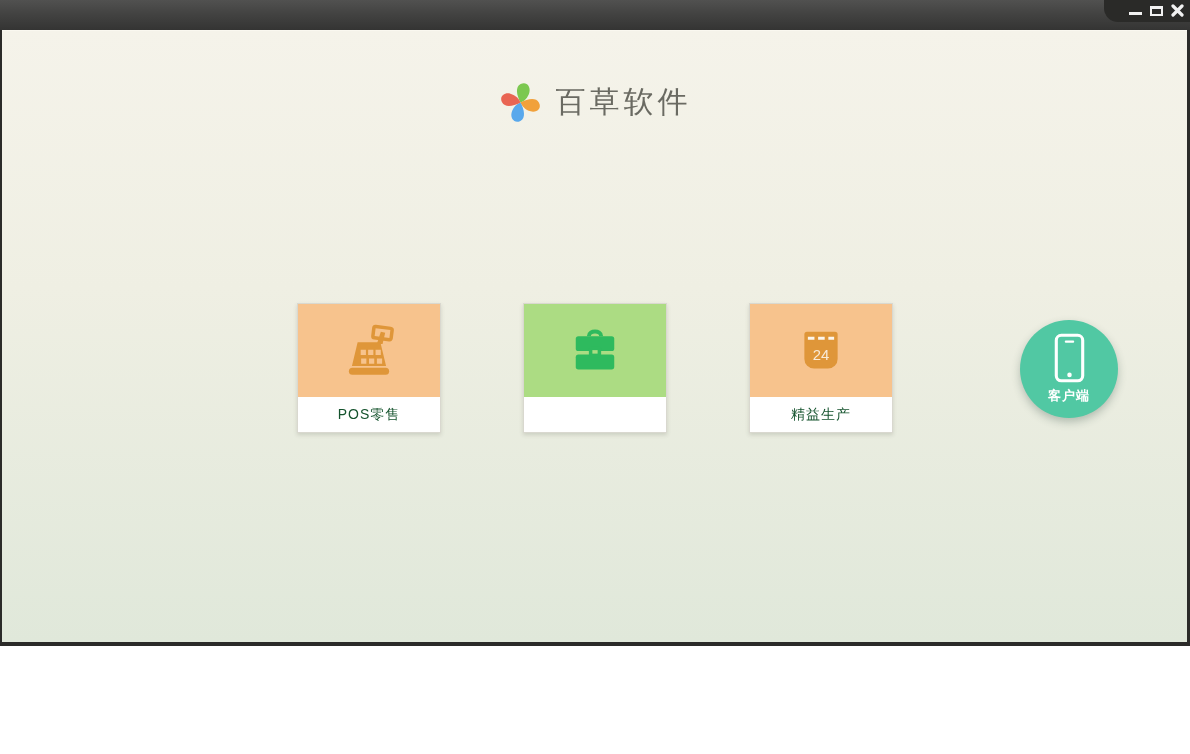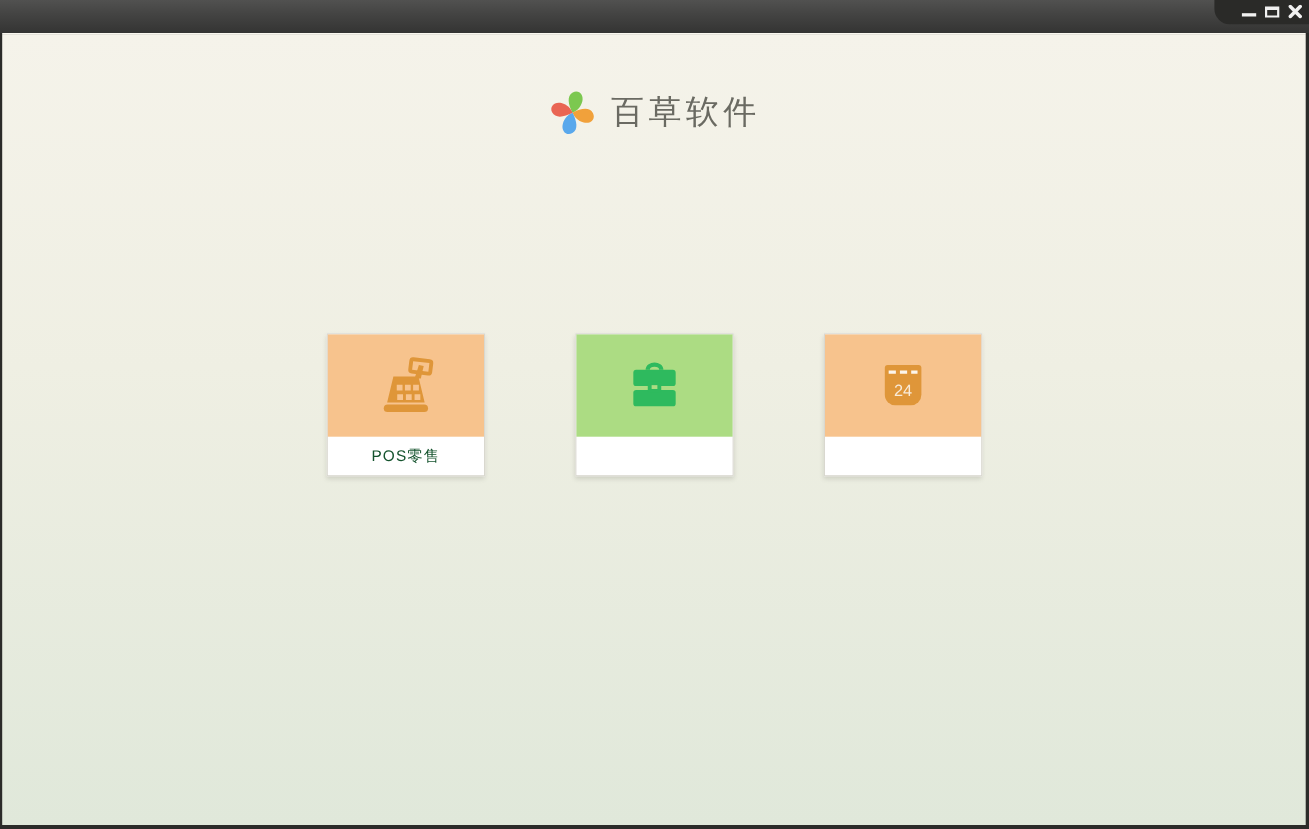--- a/index.html
+++ b/index.html
@@ -1,20 +1,20 @@
 <!DOCTYPE html>
 <html><head>
 <meta charset="utf-8">
 <style>
   * { margin:0; padding:0; box-sizing:border-box; }
   html,body { width:1190px; height:754px; }
   body { font-family:"Liberation Sans", sans-serif; }
 
   .window {
-    position:relative; width:1190px; height:754px;
+    position:relative; width:1190px; height:646px;
     background:#2b2b29; overflow:hidden;
   }
 
   
   .titlebar {
     position:absolute; top:0; left:0; right:0; height:30px;
     background:linear-gradient(180deg,#515150 0%,#434342 45%,#343433 100%);
   }
   .corner-panel {
     position:absolute; top:0; right:0; width:86px; height:22px;
@@ -139,17 +139,26 @@
     </div>
 
     <div class="card card-lean">
       <div class="card-top bg-orange">
         <svg width="56" height="56" viewBox="0 0 64 64">
           <path d="M16,10 h32 a3,3 0 0 1 3,3 v28 a11,11 0 0 1 -11,11 H24 a11,11 0 0 1 -11,-11 V13 a3,3 0 0 1 3,-3 Z" fill="#df9639"></path>
           <line x1="17" y1="17.5" x2="47" y2="17.5" stroke="rgba(255,255,255,0.9)" stroke-width="3.5" stroke-dasharray="7.5 4.2"></line>
           <text x="32" y="42" text-anchor="middle" font-size="17" fill="rgba(255,255,255,0.8)" font-family="Liberation Sans, sans-serif">24</text>
         </svg>
       </div>
+      <div class="card-label">精益生产</div>
     </div>
 
+    <div class="client-btn">
+      <svg width="31" height="51" viewBox="0 0 34 56">
+        <rect x="2.5" y="2.5" width="29" height="50" rx="5.5" fill="none" stroke="#ffffff" stroke-width="3.4"></rect>
+        <line x1="13" y1="9.5" x2="21" y2="9.5" stroke="#ffffff" stroke-width="2.4" stroke-linecap="round"></line>
+        <circle cx="17" cy="46" r="2.5" fill="#ffffff"></circle>
+      </svg>
+      <div class="client-label">客户端</div>
+    </div>
 
   </div>
 </div>
 
 </body></html>

